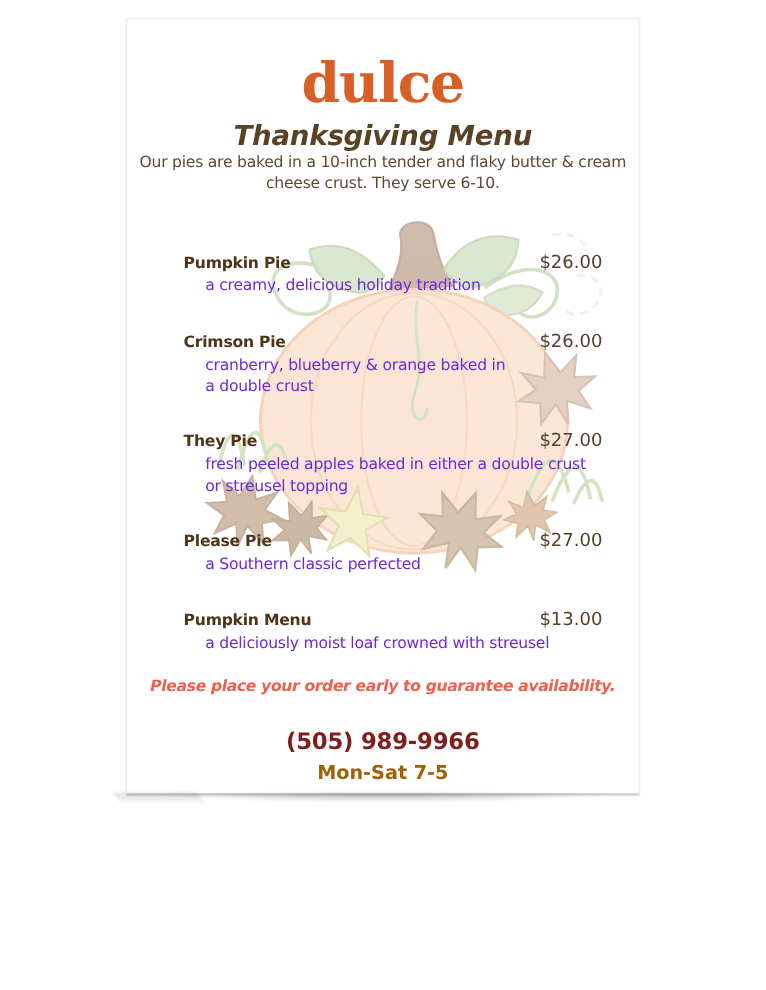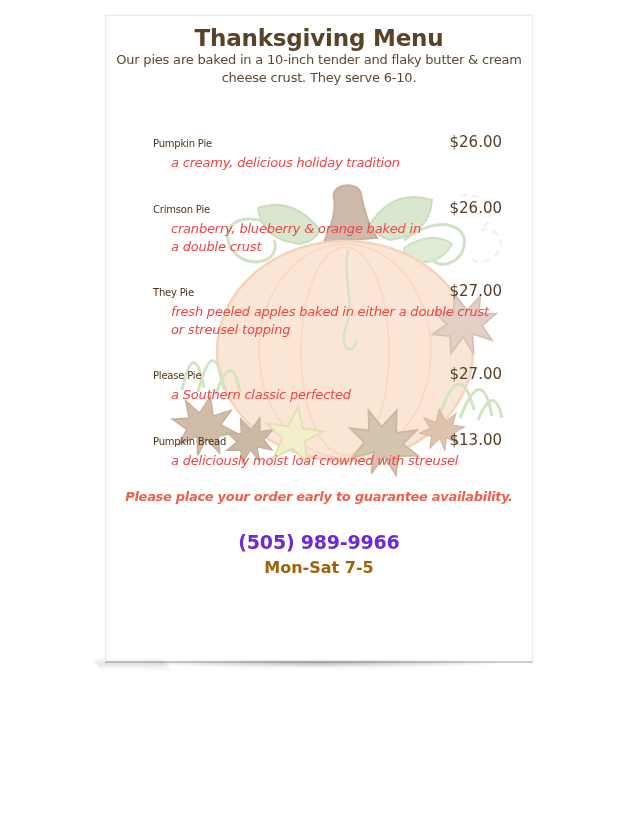--- a/index.html
+++ b/index.html
@@ -39,51 +39,52 @@
     padding-top:30px;
     text-align:center;
     font-family:"DejaVu Serif","Liberation Serif",serif;
     font-weight:700; font-size:46px; letter-spacing:-1px;
     color:#d85f27; line-height:1.0;
   }
   .title {
     margin-top:9px; text-align:center;
     font-weight:700; font-size:23px; letter-spacing:-0.2px;
     color:#594327;
+    font-style:italic;
   }
   .intro {
     text-align:center;
     font-size:13px; letter-spacing:-0.2px; line-height:1.4;
     color:#5d4930; white-space:pre-line;
   }
   .menu { margin-top:33px; padding:0 30px 0 47px; }
   .item { margin-bottom:13px; }
   .item-row { display:flex; justify-content:space-between; align-items:baseline; }
   .item-name {
-    font-weight:400; font-size:10px; letter-spacing:-0.2px;
+    font-weight:700; font-size:13px; letter-spacing:-0.2px;
     color:#4e3418;
   }
   .item-price {
     font-weight:400; font-size:15px; color:#54402a;margin-top:13px;
   }
   .item-desc {
     margin:3px 0 0 18px;
     font-size:13px; letter-spacing:-0.2px; line-height:1.4;
-    color:#ef4444; white-space:pre-line;font-style:italic;
+    color:#6d28d9; white-space:pre-line;
   }
   .notice {
     margin-top:19px; text-align:center;
     font-weight:700; font-size:13px; letter-spacing:-0.3px;
     color:#ee5f4c;
     font-style:italic;
   }
   .phone {
     margin-top:27px; text-align:center;
     font-weight:700; font-size:19px; letter-spacing:-0.2px;
-    color:#6d28d9;
+    color:#7f1d1d;
   }
   .hours {
     margin-top:5px; text-align:center;
     font-weight:700; font-size:16px;
     color:#a16207;
   }
 </style>
 </head>
 <body>
 
@@ -131,20 +132,21 @@
         <path d="M0,-26 L6,-10 L20,-18 L14,-4 L28,0 L14,6 L18,20 L4,10 L0,26 L-4,10 L-18,20 L-14,6 L-28,0 L-14,-4 L-20,-18 L-6,-10 Z" fill="#ad8b60" stroke="#97744a" stroke-width="1.5"></path>
       </g>
 
       <g transform="translate(300,252) rotate(-8) scale(0.8)">
         <path d="M0,-26 L6,-10 L20,-18 L14,-4 L28,0 L14,6 L18,20 L4,10 L0,26 L-4,10 L-18,20 L-14,6 L-28,0 L-14,-4 L-20,-18 L-6,-10 Z" fill="#c08a5e" stroke="#a97548" stroke-width="1.5"></path>
       </g>
     </g>
   </svg>
 
   <div class="content">
+    <div class="logo">dulce</div>
     <div class="title">Thanksgiving Menu</div>
     <div class="intro">Our pies are baked in a 10-inch tender and flaky butter &amp; cream
 cheese crust. They serve 6-10.</div>
 
     <div class="menu">
       <div class="item">
         <div class="item-row">
           <span class="item-name">Pumpkin Pie</span>
           <span class="item-price">$26.00</span>
         </div>
@@ -168,21 +170,21 @@
       </div>
       <div class="item">
         <div class="item-row">
           <span class="item-name">Please Pie</span>
           <span class="item-price">$27.00</span>
         </div>
         <div class="item-desc">a Southern classic perfected</div>
       </div>
       <div class="item">
         <div class="item-row">
-          <span class="item-name">Pumpkin Bread</span>
+          <span class="item-name">Pumpkin Menu</span>
           <span class="item-price">$13.00</span>
         </div>
         <div class="item-desc">a deliciously moist loaf crowned with streusel</div>
       </div>
     </div>
 
     <div class="notice">Please place your order early to guarantee availability.</div>
     <div class="phone">(505) 989-9966</div>
     <div class="hours">Mon-Sat 7-5</div>
   </div>

